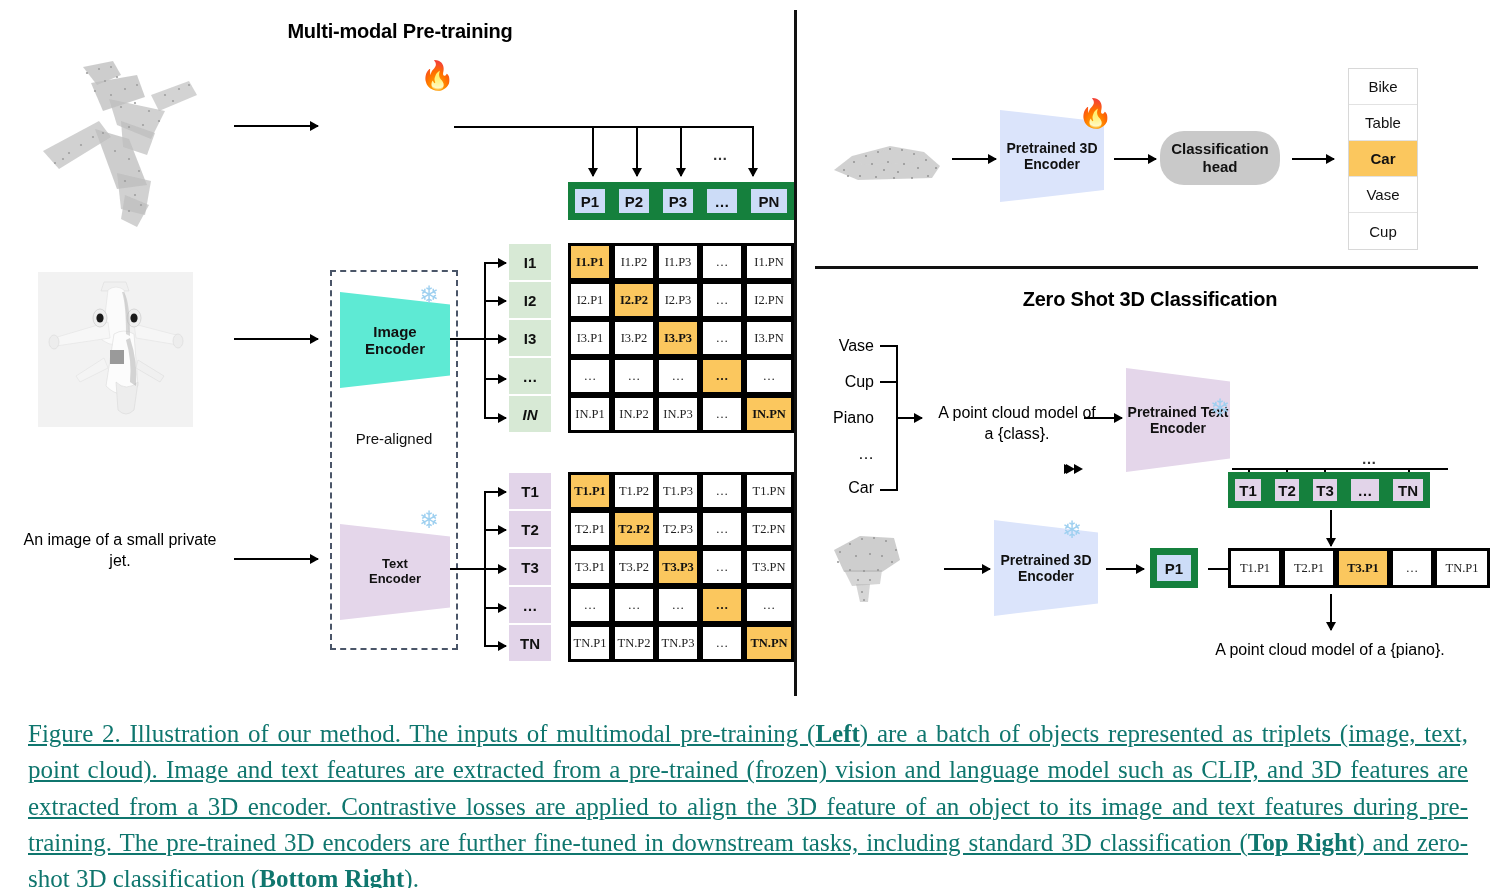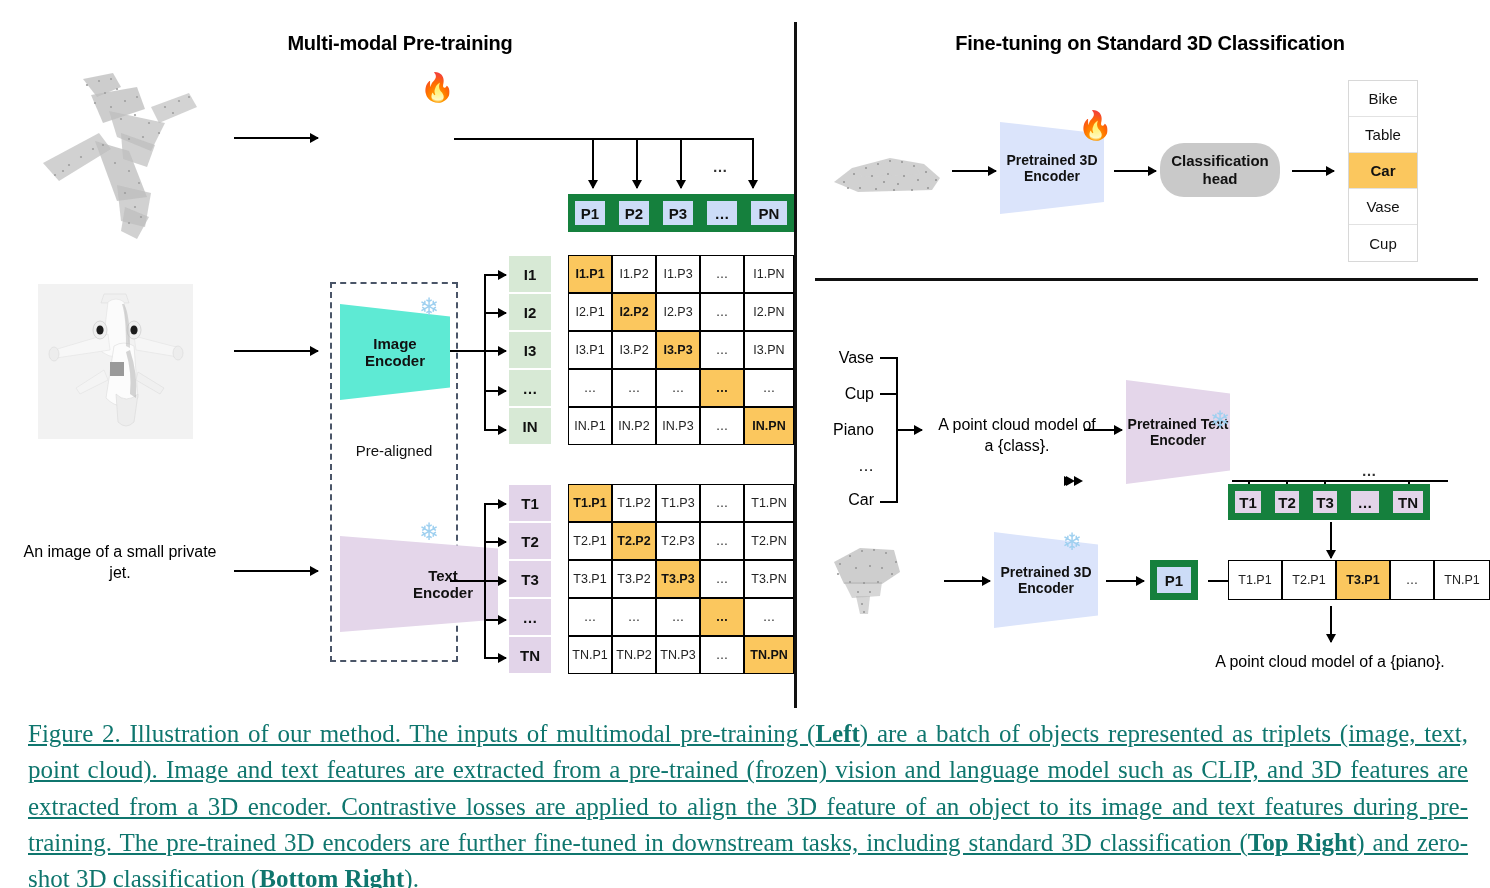--- a/index.html
+++ b/index.html
@@ -1,17 +1,17 @@
 <!DOCTYPE html>
 <html><head>
 <meta charset="utf-8">
 <style>
   html,body{margin:0;padding:0;background:#ffffff;}
   body{width:1490px;height:888px;position:relative;font-family:"Liberation Sans",sans-serif;color:#111;overflow:hidden;}
-  .fig{position:absolute;left:0;top:12px;width:1490px;height:700px;}
+  .fig{position:absolute;left:0;top:0;width:1490px;height:700px;}
   .abs{position:absolute;}
 
   
   .vdiv{left:794px;top:10px;width:3px;height:686px;background:#111;}
   .hdiv{left:815px;top:266px;width:663px;height:3px;background:#111;}
 
   
   .panel-title{font-weight:bold;font-size:20px;letter-spacing:-0.2px;text-align:center;color:#000;}
 
   
@@ -43,21 +43,21 @@
   
   .labcol{display:flex;flex-direction:column;}
   .lab{display:flex;align-items:center;justify-content:center;font-weight:bold;font-size:15px;
        border:1px solid #ffffff;box-sizing:border-box;}
   .lab.green{background:#d7e9d5;}
   .lab.purple{background:#e2d4e9;}
 
   
   .matrix{display:grid;}
   .cell{display:flex;align-items:center;justify-content:center;font-size:12.5px;color:#222;
-        border:1px solid #000000;box-sizing:border-box;background:#fff;}
+        border:3px solid #000000;box-sizing:border-box;background:#fff;font-family:Liberation Serif, serif;}
   .cell.hi{background:#fbc75e;font-weight:bold;color:#111;}
 
   
   .dashbox{border:2px dashed #4a5568;box-sizing:border-box;}
   .prealigned{font-size:15px;color:#111;text-align:center;}
 
   
   .ctext{font-size:16px;text-align:center;line-height:1.3;color:#000;}
   .clslist{border:1px solid #d8d8d8;box-sizing:border-box;background:#fff;display:flex;flex-direction:column;}
   .clsitem{display:flex;align-items:center;justify-content:center;font-size:15px;border-bottom:1px solid #e2e2e2;box-sizing:border-box;}
@@ -184,21 +184,21 @@
   <div class="abs prealigned" style="left:330px;top:430px;width:128px;">Pre-aligned</div>
 
   <div class="abs trap green" style="left:340px;top:292px;width:110px;height:96px;font-size:15px;">
     <span>
       <span>Image</span><br>
       <span>Encoder</span>
     </span>
   </div>
   <div class="abs emoji snow" style="left:419px;top:283px;">❄</div>
 
-  <div class="abs trap purple" style="left:340px;top:524px;width:110px;height:96px;font-size:15px;padding-left:48px;">
+  <div class="abs trap purple" style="left:340px;top:524px;width:110px;height:96px;font-size:13px;">
     <span>
       <span>Text</span><br>
       <span>Encoder</span>
     </span>
   </div>
   <div class="abs emoji snow" style="left:419px;top:508px;">❄</div>
 
   <div class="abs ctext" style="left:20px;top:530px;width:200px;">An image of a small private jet.</div>
   <div class="abs arrow-r" style="left:234px;top:558px;width:84px;"></div>
 
@@ -208,21 +208,21 @@
   <div class="abs arrow-r" style="left:484px;top:300px;width:22px;"></div>
   <div class="abs arrow-r" style="left:484px;top:338px;width:22px;"></div>
   <div class="abs arrow-r" style="left:484px;top:378px;width:22px;"></div>
   <div class="abs arrow-r" style="left:484px;top:417px;width:22px;"></div>
 
   <div class="abs labcol" style="left:508px;top:243px;">
     <div class="lab green" style="width:44px;height:38px;">I1</div>
     <div class="lab green" style="width:44px;height:38px;">I2</div>
     <div class="lab green" style="width:44px;height:38px;">I3</div>
     <div class="lab green" style="width:44px;height:38px;">…</div>
-    <div class="lab green" style="width:44px;height:38px;">IN</div>
+    <div class="lab green" style="width:44px;height:38px;font-style:italic;">IN</div>
   </div>
 
   <div class="abs matrix" id="image-matrix" style="left:568px;top:243px;grid-template-columns:44px 44px 44px 44px 50px;grid-auto-rows:38px;">
       <div class="cell hi">I1.P1</div>
       <div class="cell">I1.P2</div>
       <div class="cell">I1.P3</div>
       <div class="cell">…</div>
       <div class="cell">I1.PN</div>
       <div class="cell">I2.P1</div>
       <div class="cell hi">I2.P2</div>
@@ -283,21 +283,20 @@
       <div class="cell">…</div>
       <div class="cell hi">…</div>
       <div class="cell">…</div>
       <div class="cell">TN.P1</div>
       <div class="cell">TN.P2</div>
       <div class="cell">TN.P3</div>
       <div class="cell">…</div>
       <div class="cell hi">TN.PN</div>
     </div>
 
-  <div class="abs panel-title" style="left:830px;top:20px;width:640px;">Fine-tuning on Standard 3D Classification</div>
 
   <svg class="abs cloud" style="left:828px;top:132px;" width="120" height="60" viewBox="0 0 120 60">
     <g fill="#b5b5b5">
       <path d="M6 38 L24 24 L62 14 L96 20 L112 34 L104 46 L30 48 Z" opacity=".65"></path>
       <path d="M30 24 L64 17 L88 22 L92 30 L34 33 Z" opacity=".5" fill="#d0d0d0"></path>
     </g>
     <g fill="#8f8f8f">
       <circle cx="16" cy="38" r="1"></circle>
         <circle cx="26" cy="30" r="1"></circle>
         <circle cx="38" cy="24" r="1"></circle>
@@ -344,20 +343,21 @@
   <div class="abs arrow-r" style="left:1292px;top:158px;width:42px;"></div>
 
   <div class="abs clslist" id="class-list" style="left:1348px;top:68px;width:70px;">
       <div class="clsitem" style="height: 36px;">Bike</div>
       <div class="clsitem" style="height: 36px;">Table</div>
       <div class="clsitem hi" style="height: 36px;">Car</div>
       <div class="clsitem" style="height: 36px;">Vase</div>
       <div class="clsitem" style="height: 36px;">Cup</div>
     </div>
 
+  <div class="abs panel-title" style="left:830px;top:288px;width:640px;">Zero Shot 3D Classification</div>
 
   <div class="abs zslabel" style="left:800px;top:337px;width:74px;">Vase</div>
   <div class="abs zslabel" style="left:800px;top:373px;width:74px;">Cup</div>
   <div class="abs zslabel" style="left:800px;top:409px;width:74px;">Piano</div>
   <div class="abs zslabel" style="left:800px;top:445px;width:74px;">…</div>
   <div class="abs zslabel" style="left:800px;top:479px;width:74px;">Car</div>
 
   <div class="abs line-v" style="left:896px;top:345px;height:146px;"></div>
   <div class="abs line-h" style="left:880px;top:345px;width:18px;"></div>
   <div class="abs line-h" style="left:880px;top:381px;width:18px;"></div>

